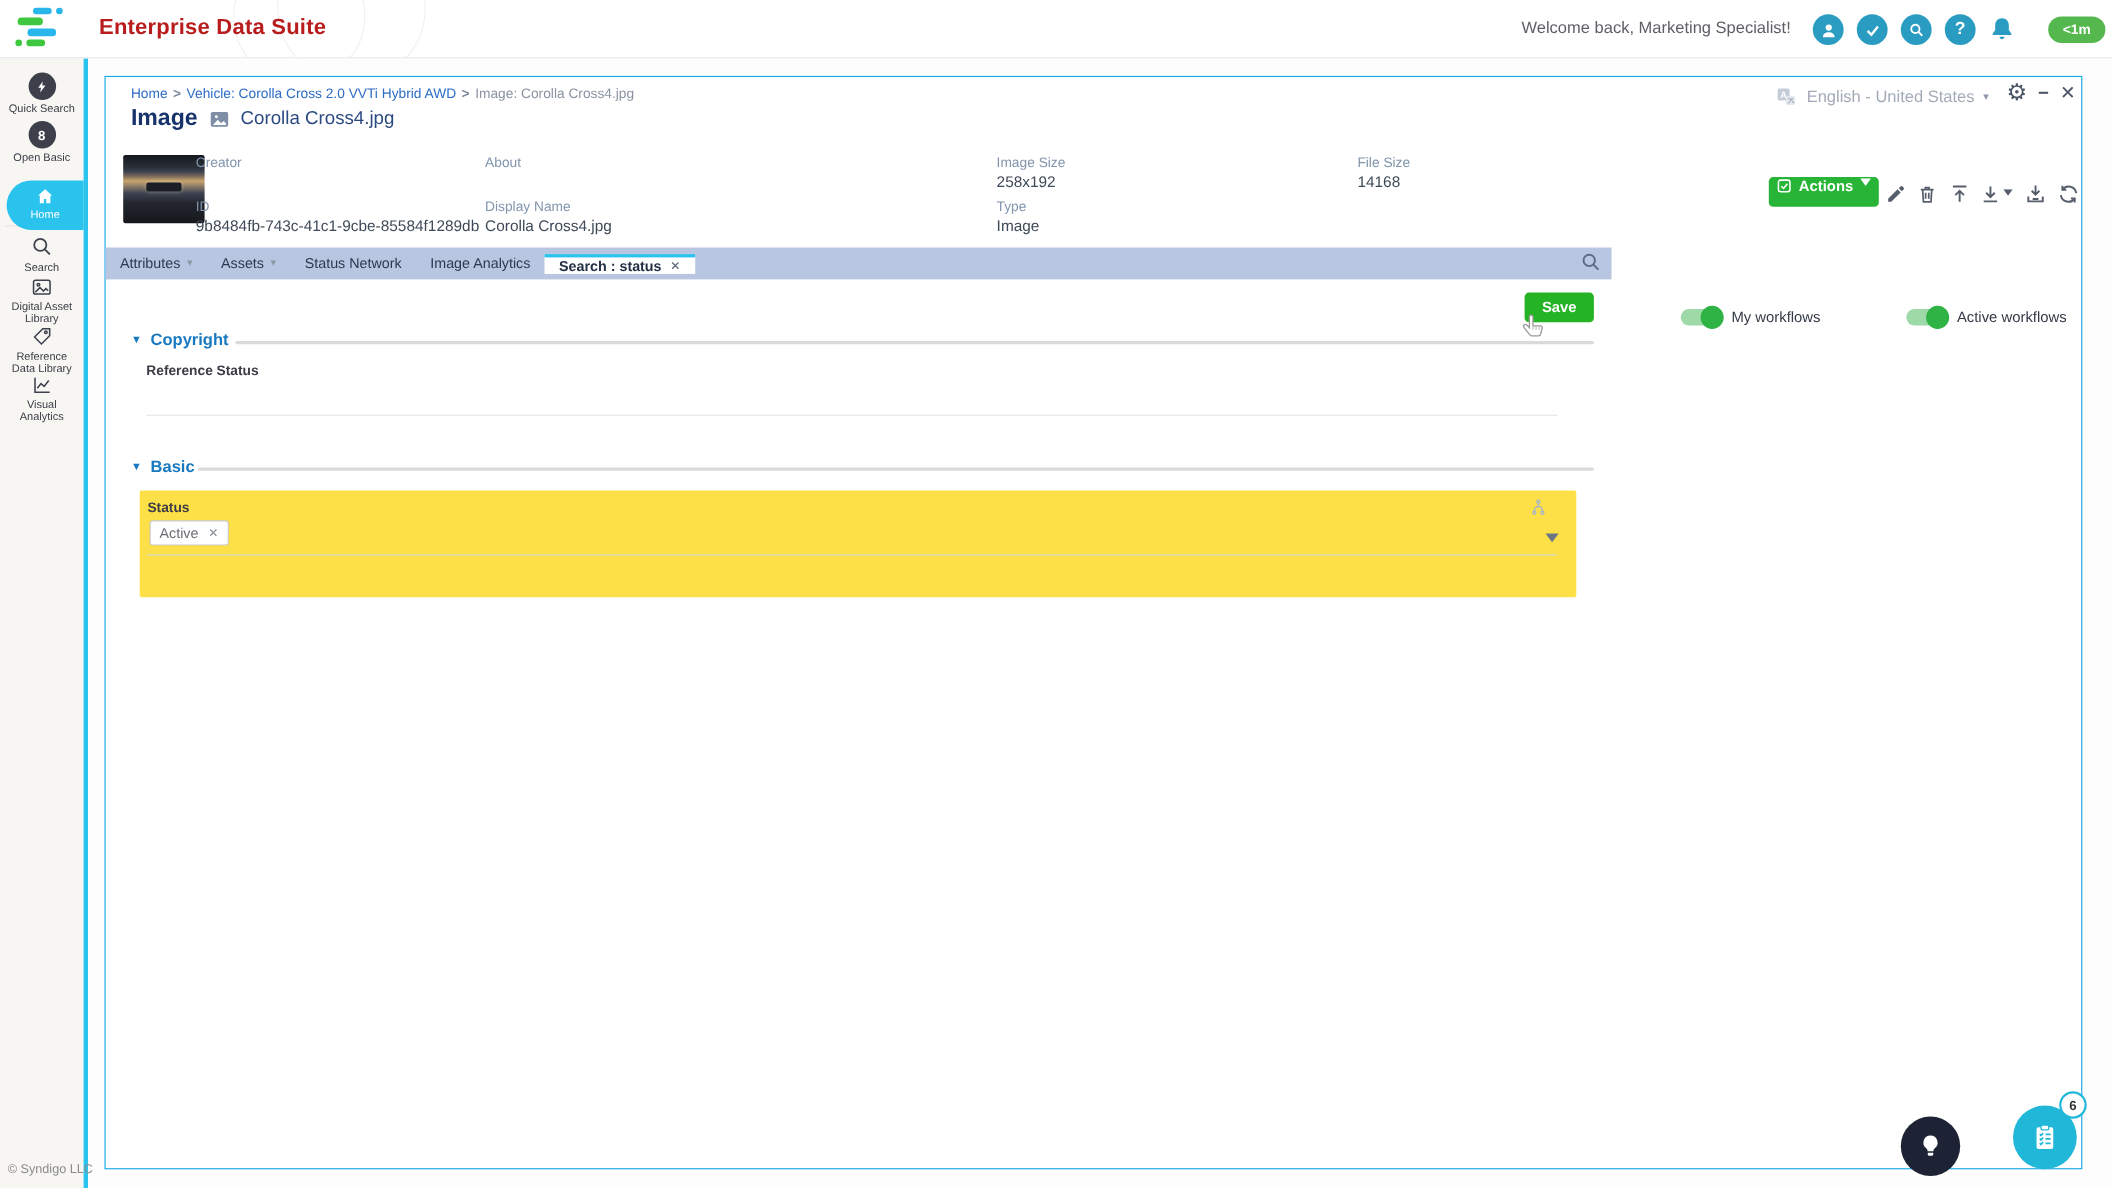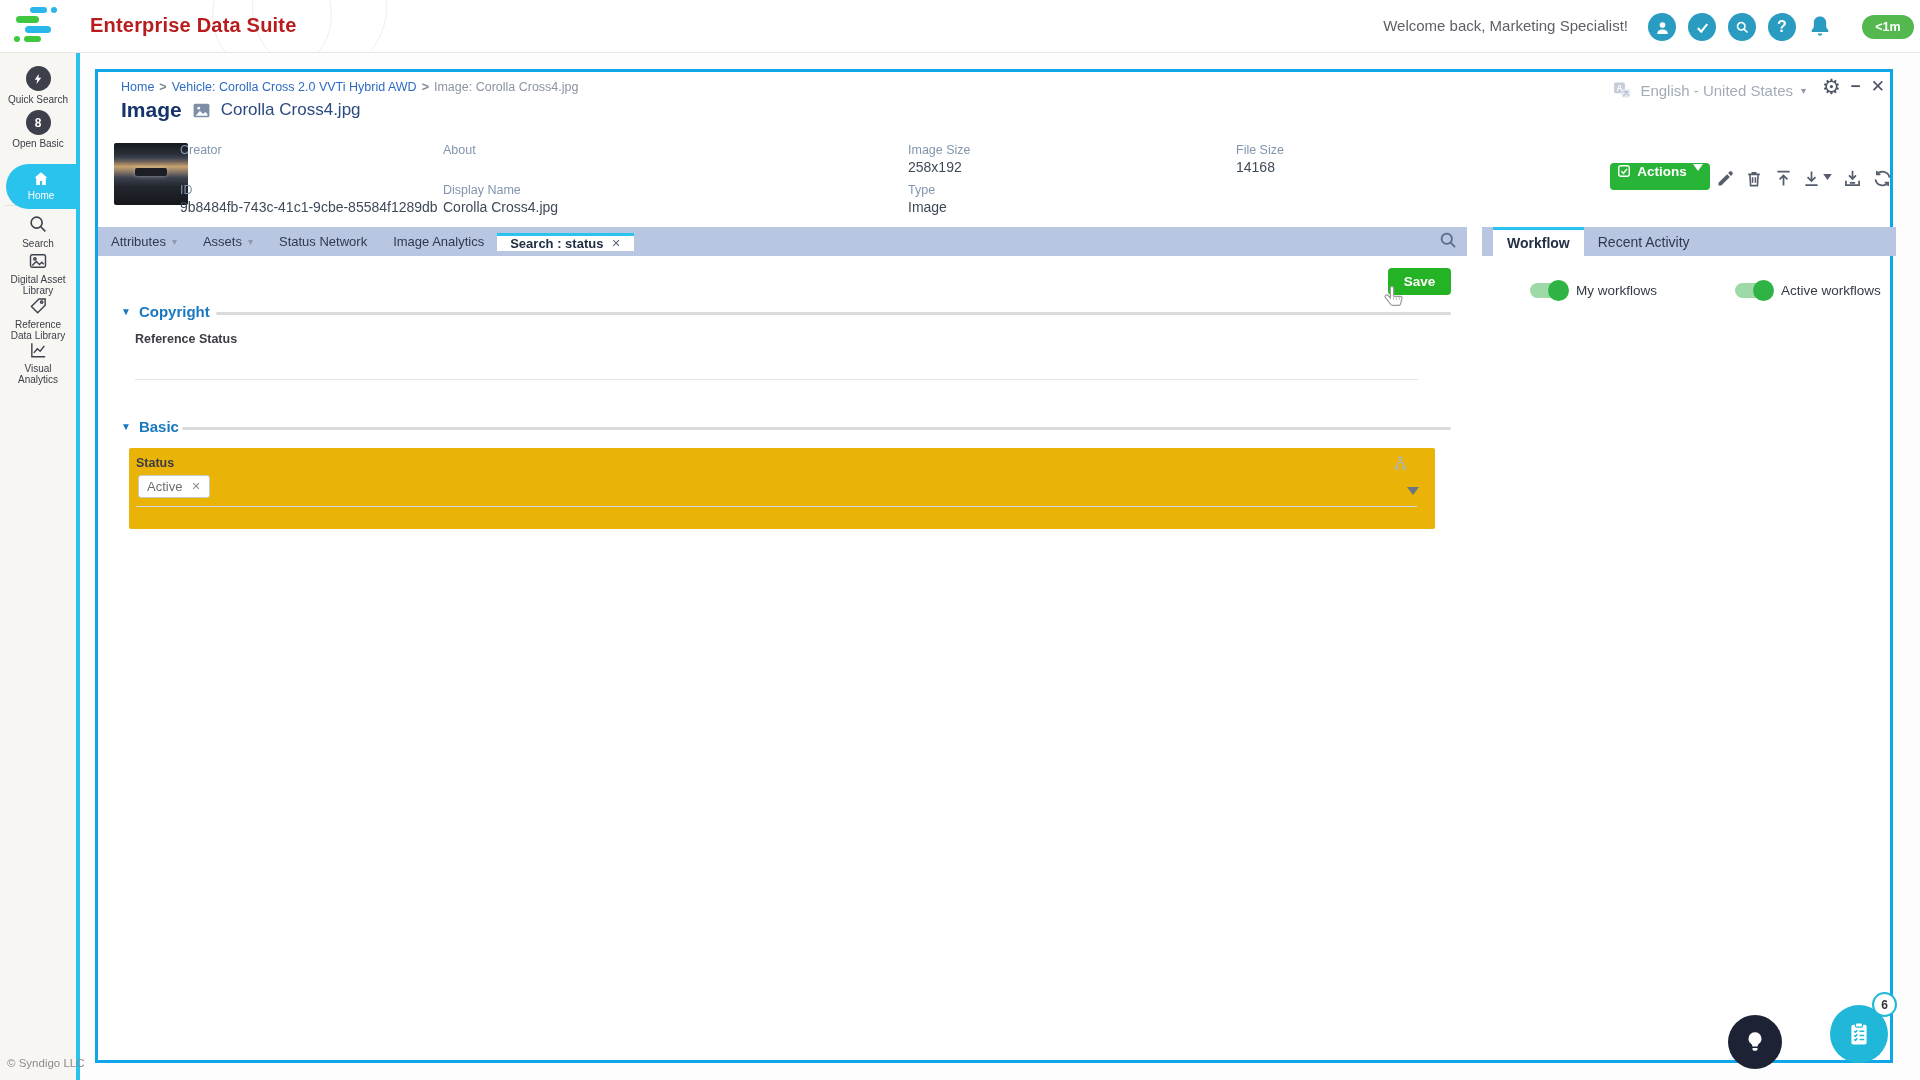--- a/index.html
+++ b/index.html
@@ -32,21 +32,21 @@
              display:flex;align-items:center;justify-content:center;color:#fff;font-size:12px;font-weight:bold}
   .sb-divider{position:absolute;left:5px;top:152px;width:64px;height:1px;background:#e6e4df}
   .sb-active{position:absolute;left:6px;top:111px;width:70px;height:45px;background:#29c3ee;
              border-radius:23px 0 0 23px;color:#fff;text-align:center;padding-top:6px}
   .sb-active .sb-label{color:#fff}
   .sb-icon{margin:0 auto;color:#3e424e}
   .sidebar-footer{position:absolute;left:7px;top:1057px;font-size:11.5px;color:#8b8b8b;z-index:6}
 
   
   .card{position:absolute;left:95px;top:69px;width:1798px;height:994px;background:#fff;
-        border:3px solid #0ea5e9}
+        border:1px solid #0ea5e9}
   .breadcrumb{position:absolute;left:23px;top:8px;font-size:12.5px;color:#7a8698}
   .crumb-link{color:#2e6cc4;text-decoration:none}
   .crumb-last{color:#8b93a2}
   .crumb-sep{color:#7a8698;margin:0 5px;font-weight:bold}
   .title-row{position:absolute;left:23px;top:26px;display:flex;align-items:center;gap:9px}
   .entity-type{font-size:21px;font-weight:bold;color:#16336b}
   .entity-name{font-size:17px;color:#2b4a80}
 
   .locale-row{position:absolute;right:84px;top:8px;display:flex;align-items:center;gap:8px}
   .locale-text{font-size:15px;color:#a3abb8}
@@ -80,21 +80,21 @@
             border:none;border-radius:4px;color:#fff;font-weight:bold;font-size:13.5px;cursor:pointer;
             font-family:inherit}
 
   .section-hdr{position:absolute;display:flex;align-items:center;gap:8px;color:#1879c0;
                font-size:15px;font-weight:600;cursor:pointer}
   .section-caret{font-size:10px;color:#1879c0}
   .section-rule{position:absolute;height:3px;background:#dadada;border-radius:2px}
   .field-label{font-size:12.5px;font-weight:bold;color:#3c3c46;position:absolute}
   .thin-rule{position:absolute;height:1px;background:#e5e5e5}
 
-  .basic-panel{position:absolute;left:31px;top:376px;width:1306px;height:81px;background:#eab308;border-radius:2px}
+  .basic-panel{position:absolute;left:31px;top:376px;width:1306px;height:97px;background:#fde047;border-radius:2px}
   .chip{position:absolute;left:9px;top:27px;display:inline-flex;align-items:center;gap:7px;
         background:#fff;border:1px solid #c9c9c9;border-radius:3px;padding:3px 8px;
         font-size:13px;color:#6b6e73}
   .chip .tab-close{font-size:11px;color:#8a8f96}
   .panel-underline{position:absolute;left:7px;right:18px;top:58px;height:1px;background:#cdd7e2}
   .dd-caret{position:absolute;right:16px;top:39px;width:0;height:0;border-left:6px solid transparent;
             border-right:6px solid transparent;border-top:8px solid #6a7585;cursor:pointer}
   .tree-icon{position:absolute;right:26px;top:7px;color:#a9b6c6}
 
   
@@ -380,28 +380,20 @@
       </svg>
     </span>
     <span class="chip">
       <span>Active</span>
       <span class="tab-close">✕</span>
     </span>
     <div class="panel-underline"></div>
     <div class="dd-caret"></div>
   </div>
 
-  <div class="wf-tabbar">
-    <div class="wf-tab wf-tab-active">
-      <span>Workflow</span>
-    </div>
-    <div class="wf-tab">
-      <span>Recent Activity</span>
-    </div>
-  </div>
   <div class="toggle" style="left:1432px;top:211px"></div>
   <span class="toggle-label" style="left:1478px;top:211px">My workflows</span>
   <div class="toggle" style="left:1637px;top:211px"></div>
   <span class="toggle-label" style="left:1683px;top:211px">Active workflows</span>
 
 </main>
 
 <svg class="hand-cursor" width="24" height="26" viewBox="0 0 24 26">
   <path d="M9 1.5c-.9 0-1.6.7-1.6 1.6V13l-2.3-2.5c-.7-.8-1.9-.8-2.6-.1-.6.6-.6 1.6-.1 2.3l5.4 6.8c.4.5 1 .8 1.6.8h6.3c.9 0 1.7-.6 1.9-1.5l1.4-5.6c.2-1-.5-1.9-1.5-1.9h-6.9V3.1c0-.9-.7-1.6-1.6-1.6Z" fill="#fff" stroke="#9a9a9a" stroke-width="1.2"></path>
   <path d="M10.6 11v4M13.4 11.5v3.5M16.2 12v3" stroke="#bdbdbd" stroke-width="1"></path>

